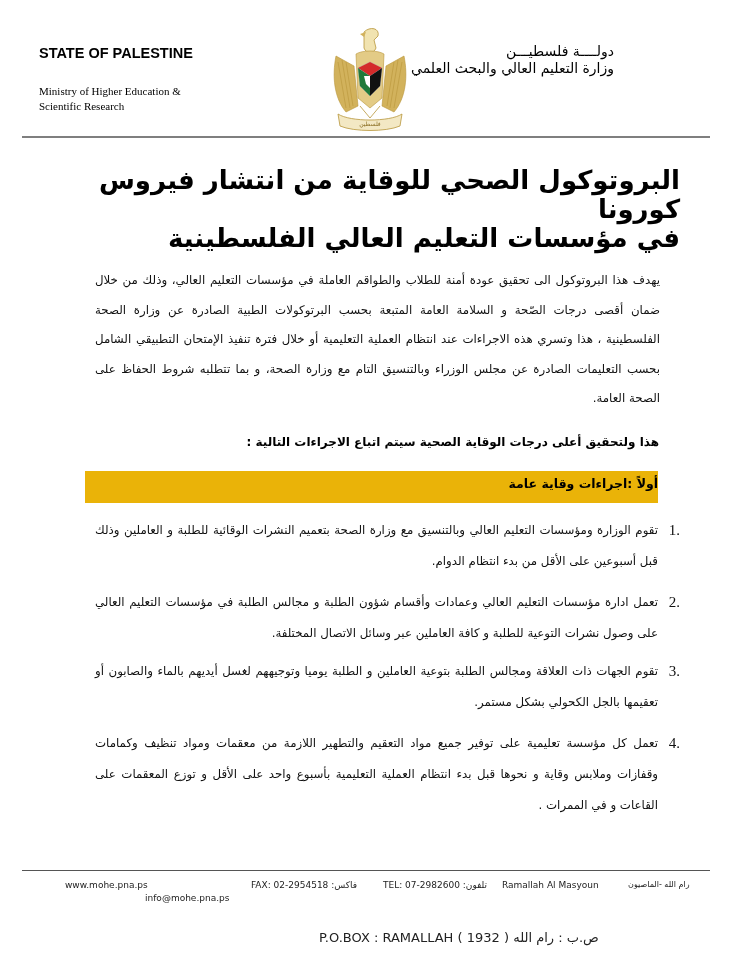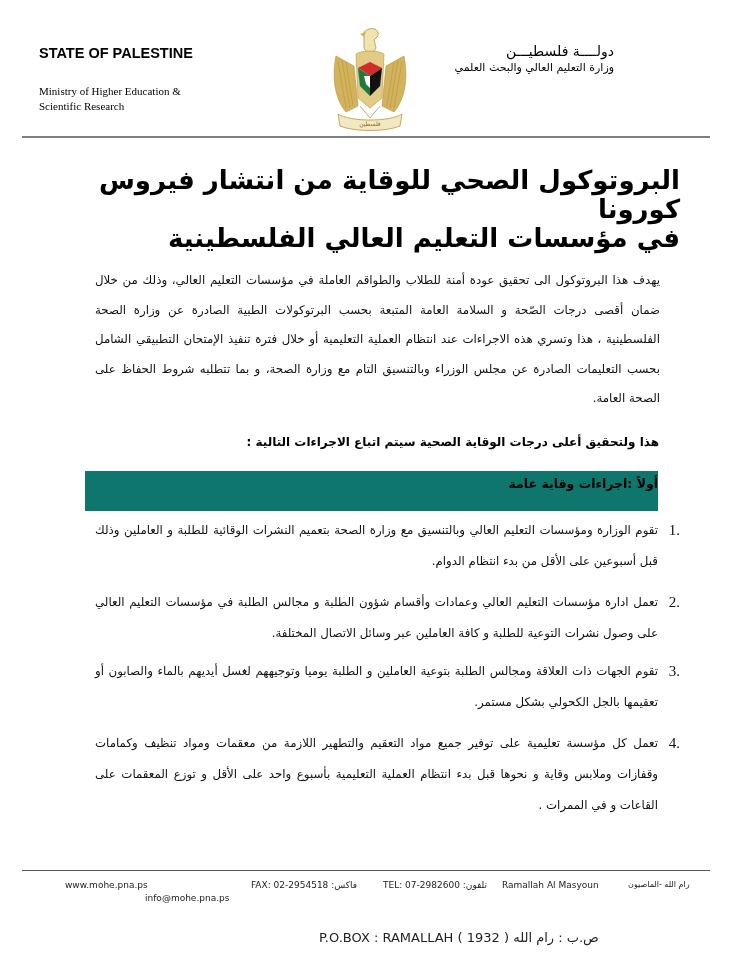--- a/index.html
+++ b/index.html
@@ -4,33 +4,33 @@
 <style>
   html, body { margin: 0; padding: 0; background: #ffffff; }
   body { width: 742px; height: 960px; position: relative; overflow: hidden; font-family: "Liberation Sans", sans-serif; color: #000; }
   .abs { position: absolute; }
 
   
   .hdr-en-title { left: 39px; top: 45px; font-size: 14.5px; font-weight: bold; font-family: "Liberation Sans", sans-serif; letter-spacing: 0px; }
   .hdr-en-sub { left: 39px; top: 84px; font-size: 11px; line-height: 15px; font-family: Liberation Serif, serif; width: 200px; }
   .hdr-ar { right: 128px; top: 42px; direction: rtl; text-align: right; font-family: "DejaVu Sans", sans-serif; }
   .hdr-ar .l1 { font-size: 14px; line-height: 18px; }
-  .hdr-ar .l2 { font-size: 11px; line-height: 16px; margin-left: 28px; }
+  .hdr-ar .l2 { font-size: 14px; line-height: 16px; margin-left: 28px; }
   .emblem { left: 330px; top: 26px; width: 80px; height: 106px; }
   .rule-top { left: 22px; top: 136px; width: 688px; height: 2px; background: #7f7f7f; }
 
   
   .title { left: 60px; top: 166px; width: 620px; direction: rtl; font-weight: bold; font-size: 26px; line-height: 29px; font-family: "DejaVu Sans", sans-serif; }
 
   
   .intro { left: 95px; top: 266px; width: 565px; direction: rtl; text-align: justify; font-size: 11.8px; line-height: 29.5px; font-family: "DejaVu Sans", sans-serif; color: #111; }
 
   .lead { right: 83px; top: 435px; direction: rtl; font-weight: bold; font-size: 12px; font-family: "DejaVu Sans", sans-serif; }
 
-  .section-band { left: 85px; top: 471px; width: 573px; height: 40px; background: #0f766e; }
+  .section-band { left: 85px; top: 471px; width: 573px; height: 32px; background: #eab308; }
   .section-band span { position: absolute; right: 0px; top: 5px; direction: rtl; font-weight: bold; font-size: 12.5px; font-family: "DejaVu Sans", sans-serif; }
 
   
   .item { left: 95px; width: 585px; direction: rtl; font-size: 11.8px; line-height: 31px; font-family: "DejaVu Sans", sans-serif; color: #111; }
   .item .num { position: absolute; right: 0; top: 0; font-family: "Liberation Serif", serif; font-size: 15px; direction: ltr; }
   .item .txt { margin-right: 22px; text-align: justify; text-align-last: right; }
 
   .i1 { top: 515px; }
   .i2 { top: 587px; }
   .i3 { top: 656px; }

